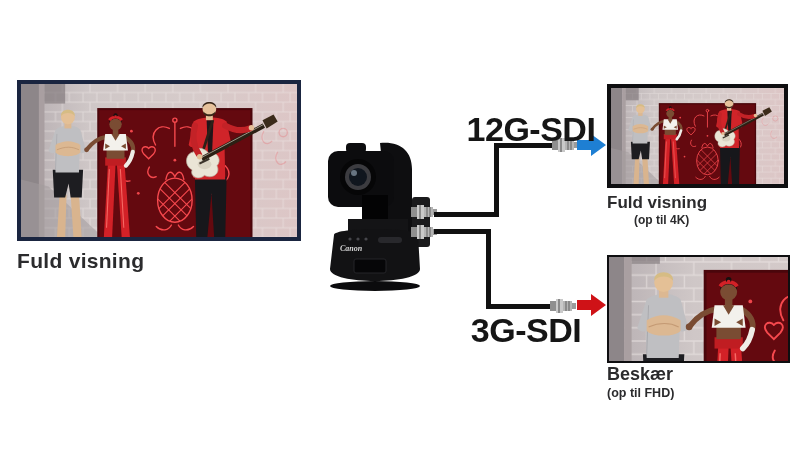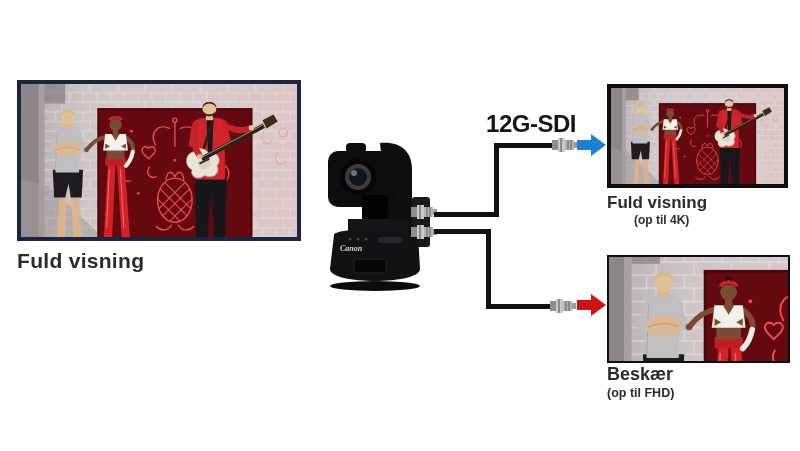--- a/index.html
+++ b/index.html
@@ -12,21 +12,21 @@
   .img-frame svg{display:block;width:100%;height:100%;}
   .frame-source{left:17px;top:80px;width:284px;height:161px;border:4px solid var(--frame-navy,#1a2540);}
   .frame-out-full{left:607px;top:84px;width:181px;height:104px;border:4px solid var(--frame-black,#0e0e10);}
   .frame-out-crop{left:607px;top:255px;width:183px;height:108px;border:2px solid var(--frame-black,#0e0e10);}
   .caption{position:absolute;text-align:left;color:var(--text-dark,#2b2b2d);line-height:1.1;}
   .cap-source{left:17px;top:249px;width:284px;font-size:21px;font-weight:700;letter-spacing:.3px;}
   .cap-title-top{left:607px;top:194px;width:181px;font-size:17px;font-weight:700;}
   .cap-sub-top{left:634px;top:214px;width:181px;font-size:12px;font-weight:700;}
   .cap-title-bot{left:607px;top:365px;width:183px;font-size:18px;font-weight:700;}
   .cap-sub-bot{left:607px;top:387px;width:183px;font-size:12.5px;font-weight:700;}
-  .cable-label{position:absolute;width:130px;text-align:center;font-size:24px;font-weight:700;
+  .cable-label{position:absolute;width:130px;text-align:center;font-size:34px;font-weight:700;
     letter-spacing:-.5px;color:#161616;}
   .lbl-12g{left:466px;top:110px;}
   .lbl-3g{left:461px;top:311px;}
   .cable{position:absolute;background:var(--cable,#111111);}
   .camera-svg{position:absolute;left:320px;top:139px;width:118px;height:154px;}
   .icon-svg{position:absolute;display:block;}
 </style>
 </head>
 <body>
 
@@ -209,20 +209,21 @@
     </svg>
 
   <svg class="icon-svg" style="left:577px;top:134px;width:30px;height:22px" viewBox="0 0 30 22">
     <polygon points="0,6 14,6 14,0 29,11 14,22 14,16 0,16" fill="var(--arrow-blue,#1e7fd3)"></polygon>
   </svg>
   <svg class="icon-svg" style="left:577px;top:294px;width:30px;height:22px" viewBox="0 0 30 22">
     <polygon points="0,6 14,6 14,0 29,11 14,22 14,16 0,16" fill="var(--arrow-red,#cf1217)"></polygon>
   </svg>
 
   <div class="cable-label lbl-12g">12G-SDI</div>
+  <div class="cable-label lbl-3g">3G-SDI</div>
 
   <div class="img-frame frame-out-full">
     <svg viewBox="0 0 400 225" preserveAspectRatio="xMidYMid slice">
         <use href="#bandscene"></use>
       </svg>
   </div>
   <div class="caption cap-title-top">Fuld visning</div>
   <div class="caption cap-sub-top">(op til 4K)</div>
 
   <div class="img-frame frame-out-crop">

